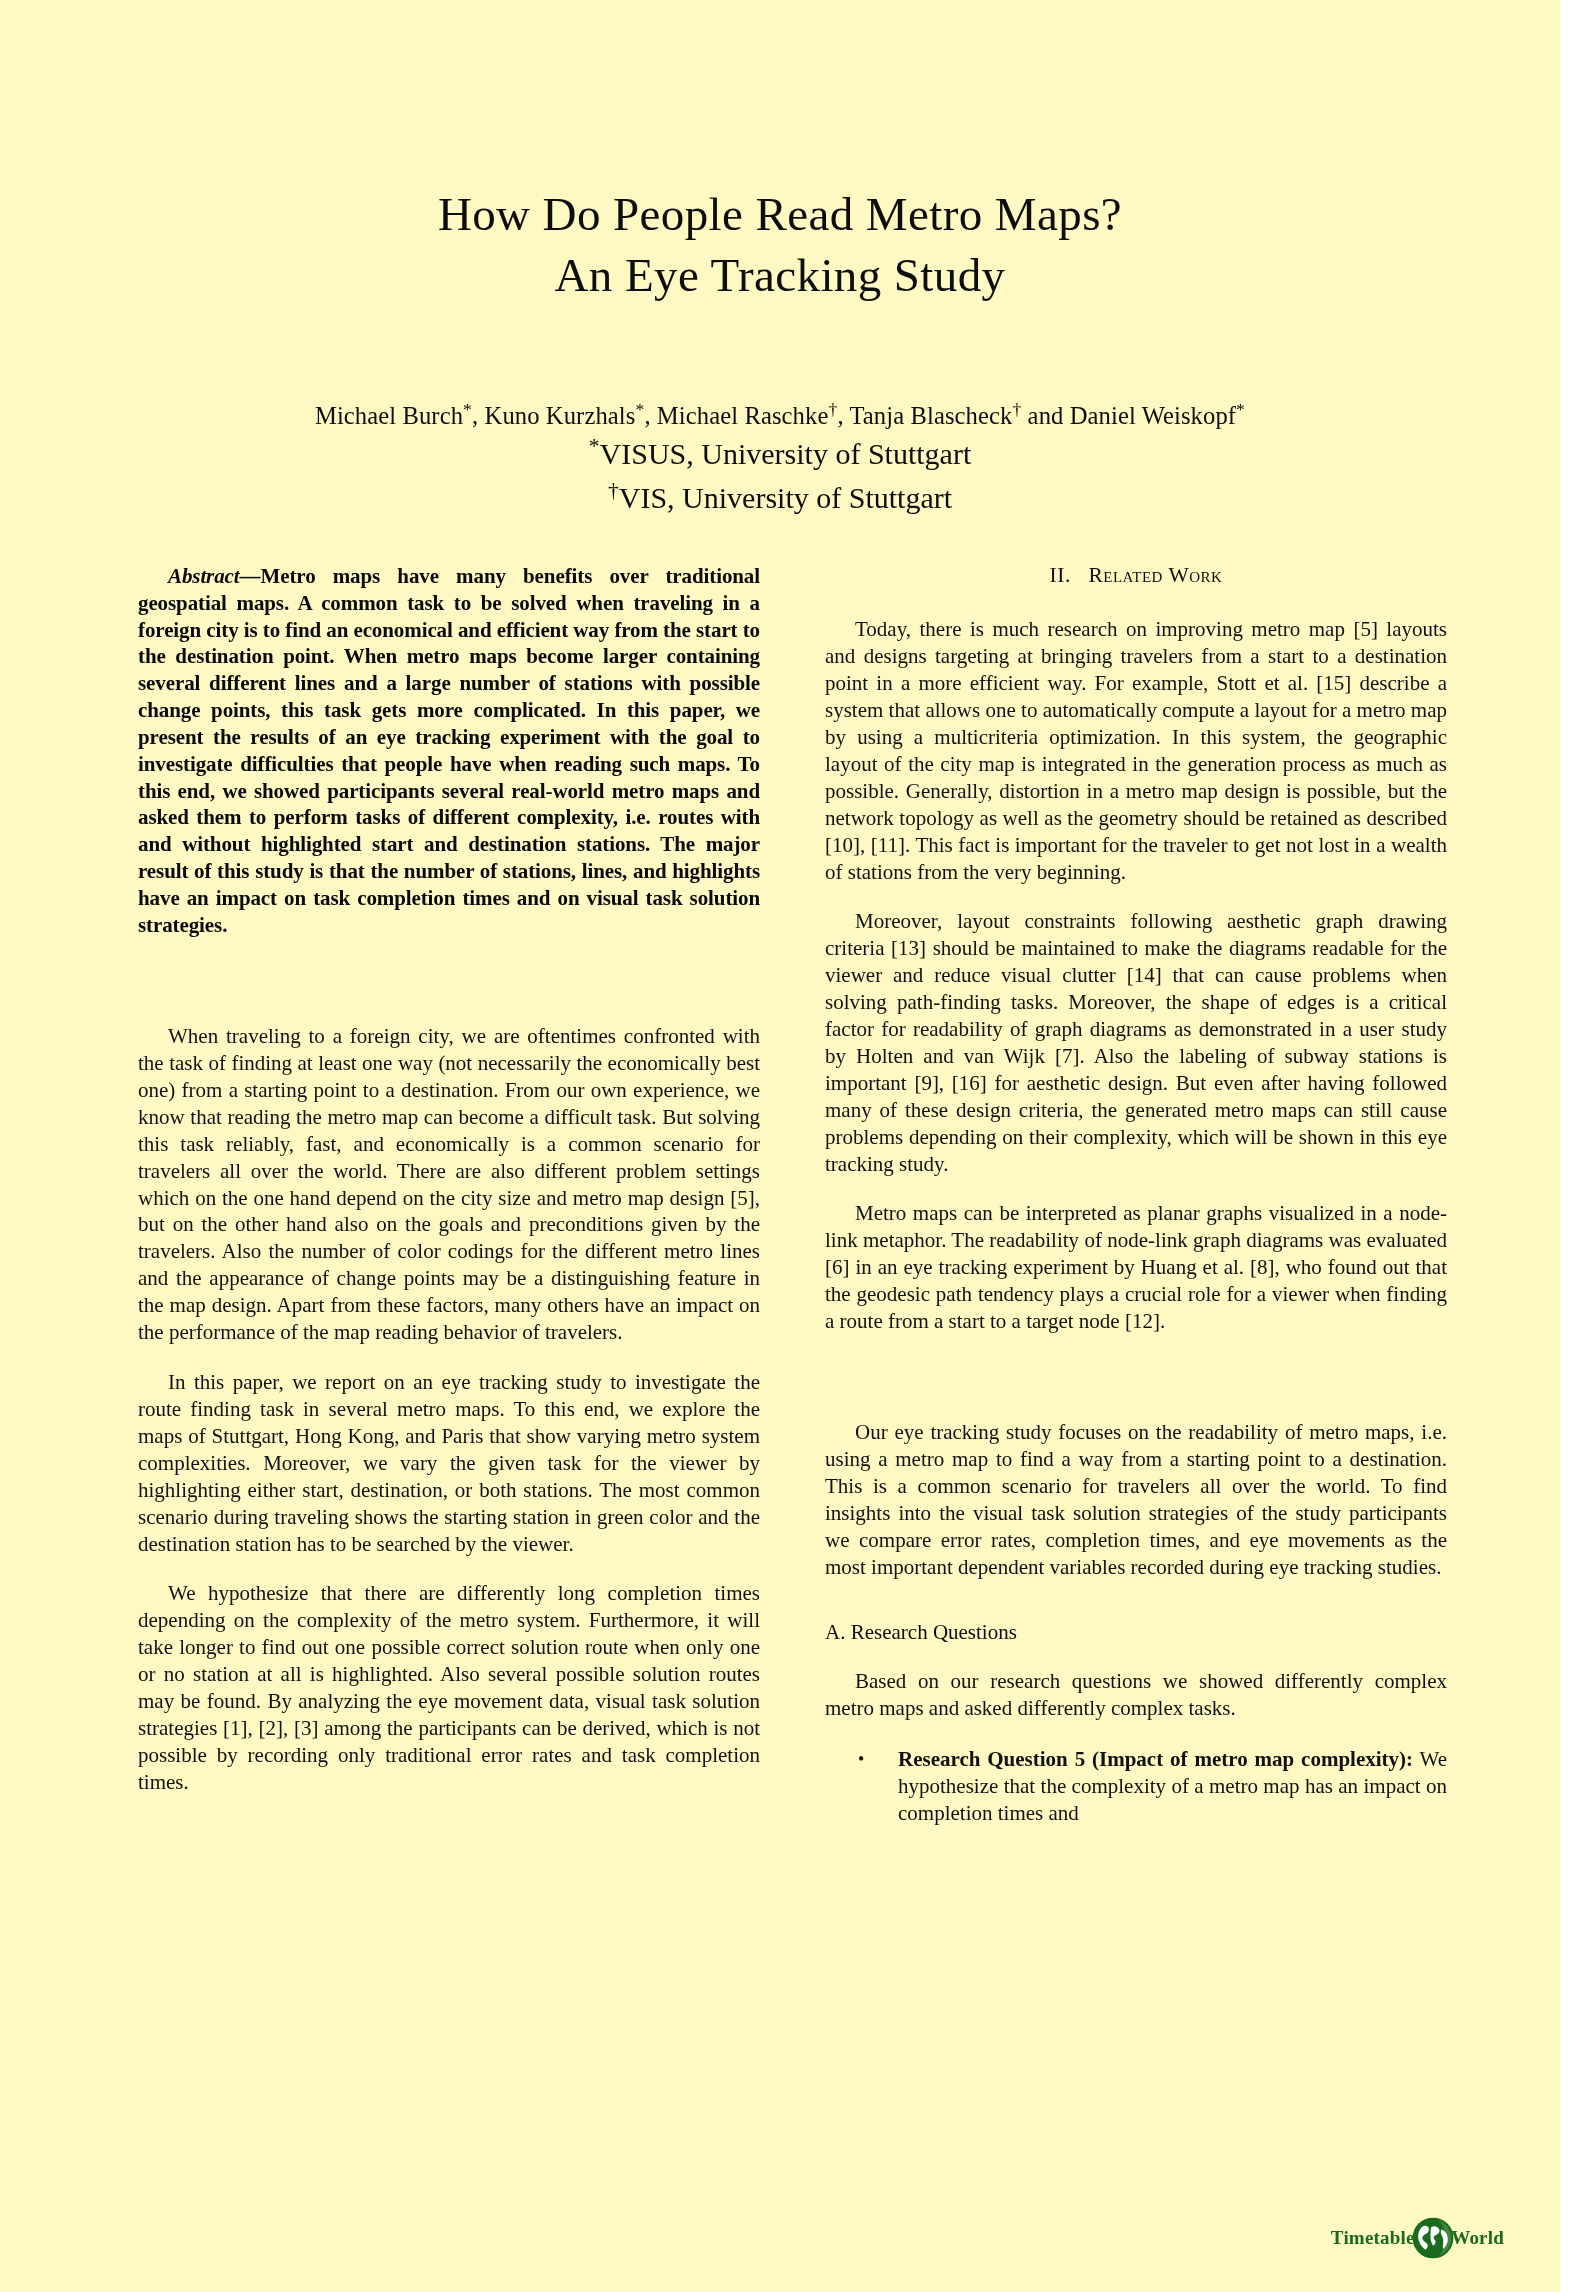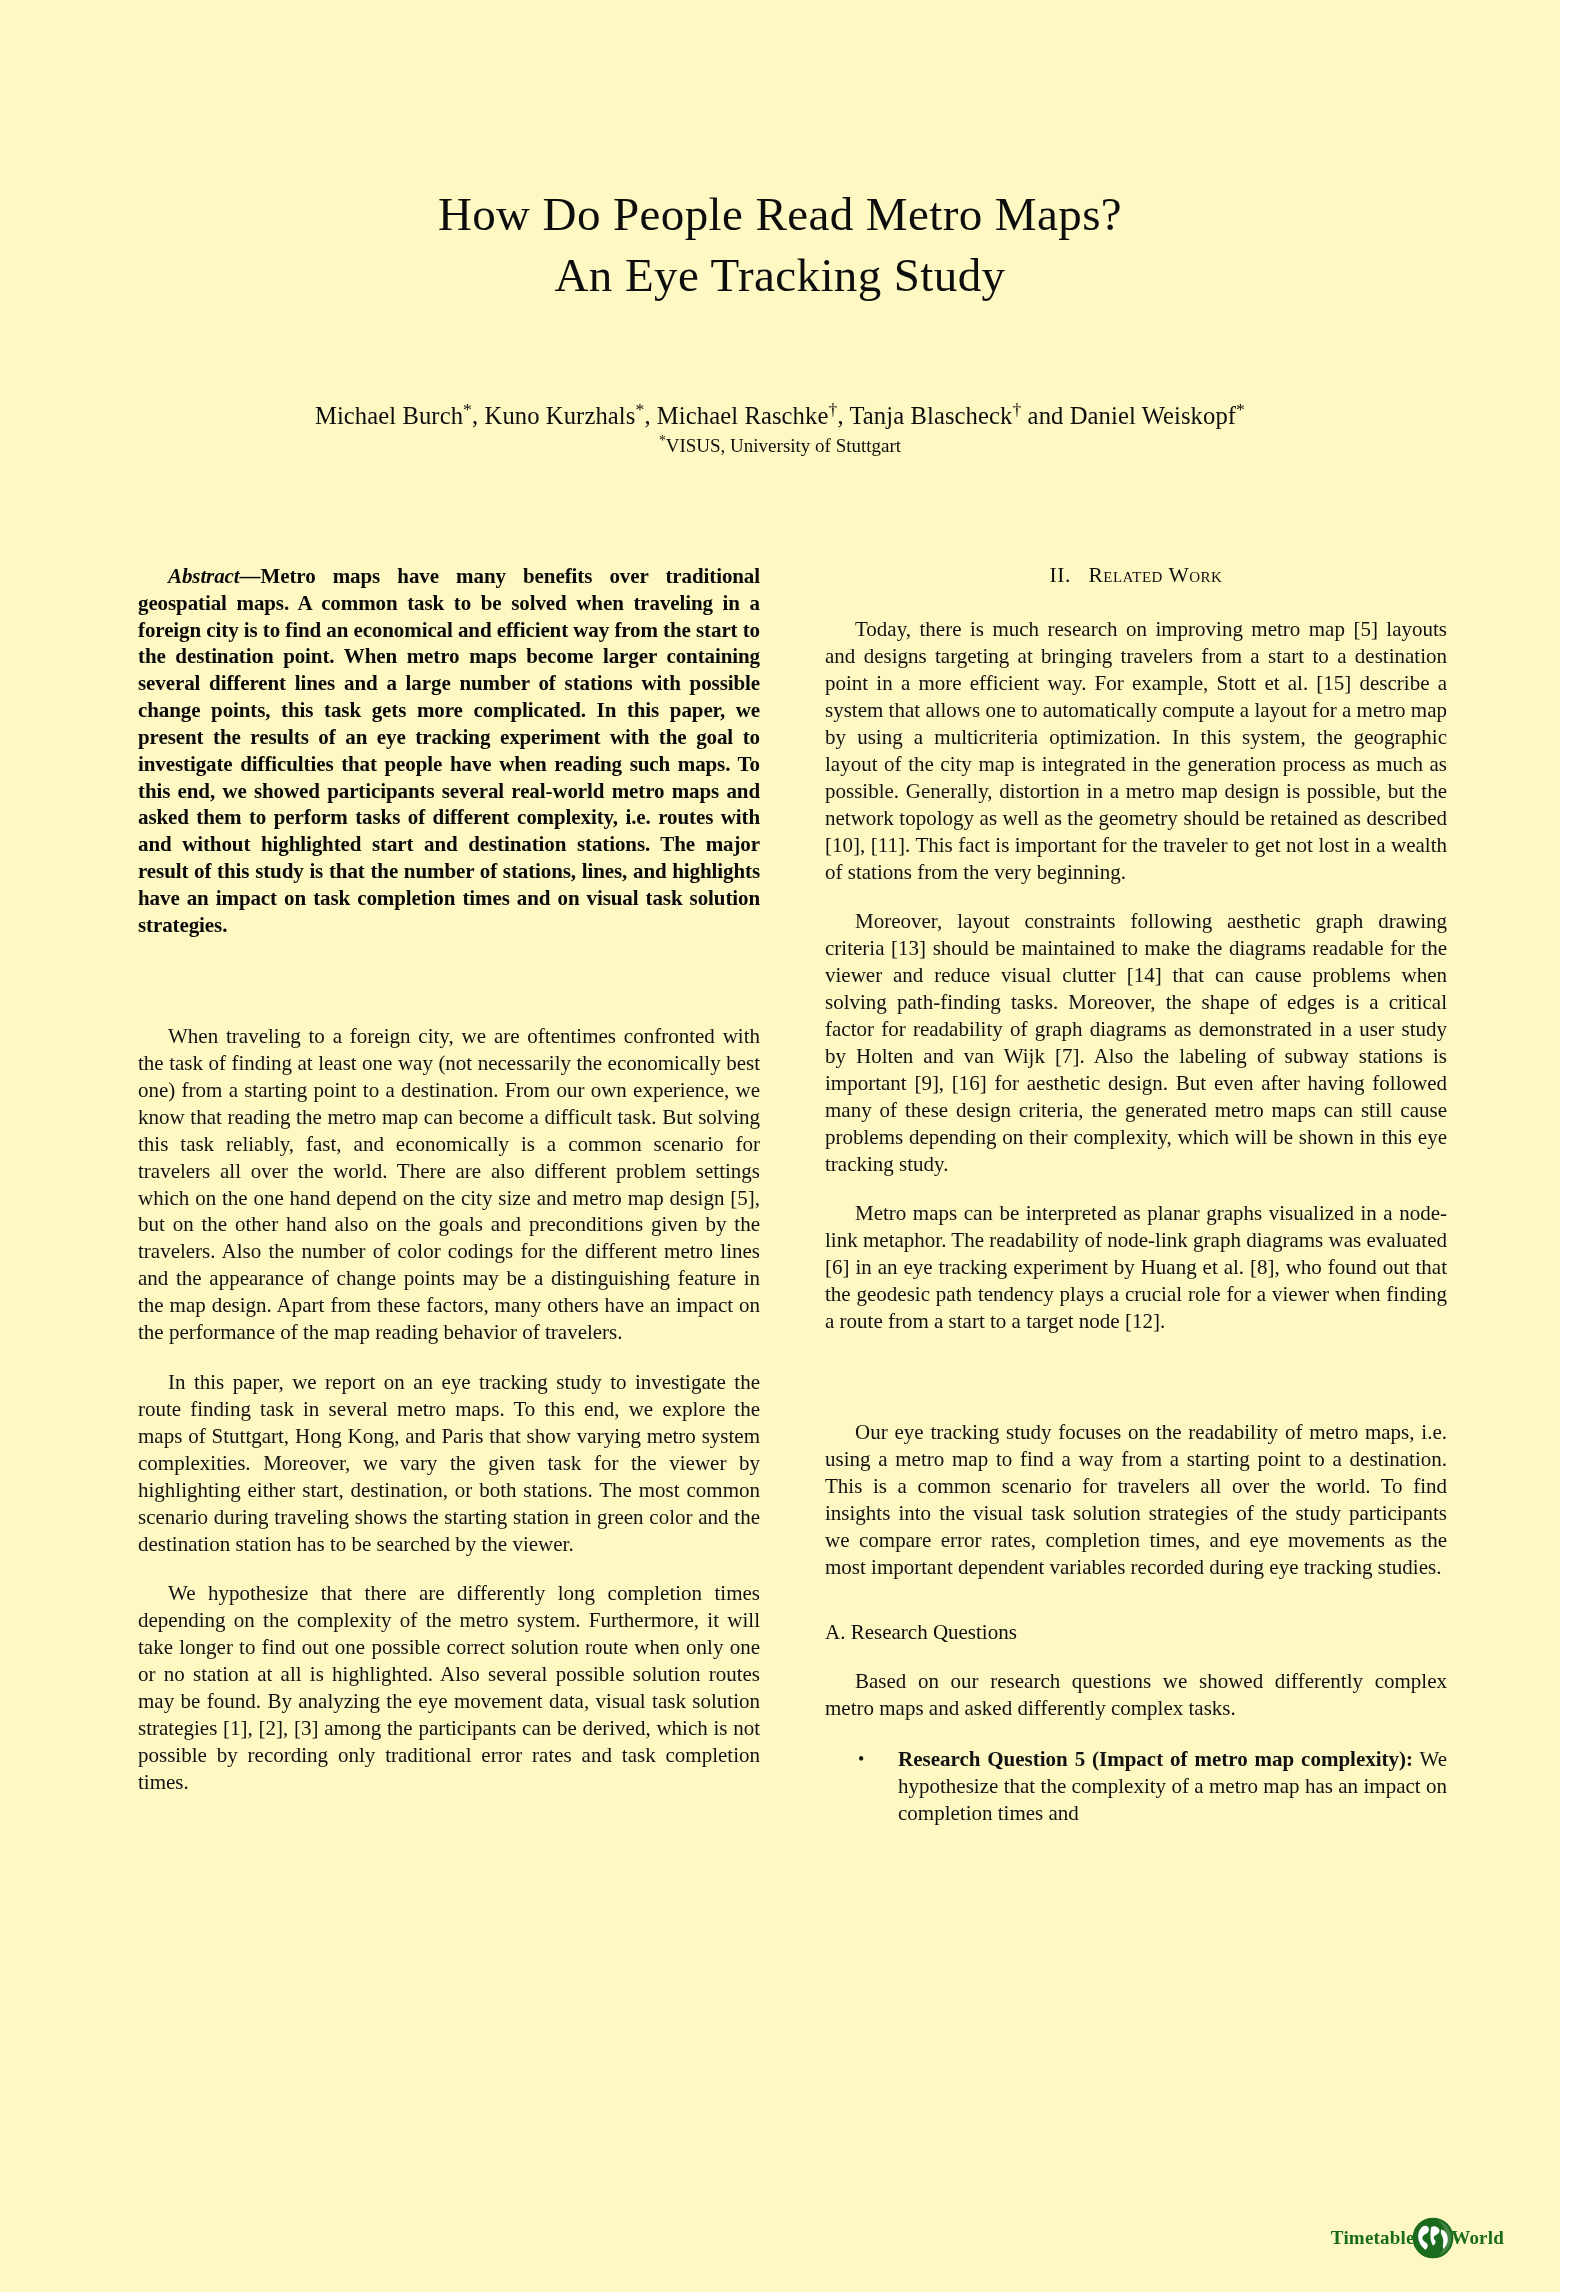--- a/index.html
+++ b/index.html
@@ -44,21 +44,21 @@
     text-align: center;
     margin-top: 93px;
   }
   .authors {
     font-size: 24.6px;
     line-height: 1.35;
     color: #0d0d0d;
     letter-spacing: 0.1px;
   }
   .affiliation {
-    font-size: 19px;
+    font-size: 30px;
     line-height: 1.45;
     color: #0d0d0d;
   }
   sup.mark {
     font-size: 0.72em;
     vertical-align: super;
     line-height: 0;
   }
 
   
@@ -183,20 +183,21 @@
   <div class="title-block">
     <h1 class="paper-title">
       <span class="tline">How Do People Read Metro Maps?</span>
       <span class="tline">An Eye Tracking Study</span>
     </h1>
   </div>
 
   <div class="author-block">
     <div class="authors"><span>Michael Burch</span><sup class="mark">*</sup><span>, Kuno Kurzhals</span><sup class="mark">*</sup><span>, Michael Raschke</span><sup class="mark">†</sup><span>, Tanja Blascheck</span><sup class="mark">†</sup><span> and Daniel Weiskopf</span><sup class="mark">*</sup></div>
     <div class="affiliation"><sup class="mark">*</sup><span>VISUS, University of Stuttgart</span></div>
+    <div class="affiliation"><sup class="mark">†</sup><span>VIS, University of Stuttgart</span></div>
   </div>
 
   <div class="columns">
 
     <div class="col">
 
       <p class="abstract"><span class="abs-label">Abstract</span><span>—</span><span>Metro maps have many benefits over traditional geospatial maps. A common task to be solved when traveling in a foreign city is to find an economical and efficient way from the start to the destination point. When metro maps become larger containing several different lines and a large number of stations with possible change points, this task gets more complicated. In this paper, we present the results of an eye tracking experiment with the goal to investigate difficulties that people have when reading such maps. To this end, we showed participants several real-world metro maps and asked them to perform tasks of different complexity, i.e. routes with and without highlighted start and destination stations. The major result of this study is that the number of stations, lines, and highlights have an impact on task completion times and on visual task solution strategies.</span></p>
 
       <div class="sec-spacer-top"></div>
       <div class="sec-spacer-bot"></div>

